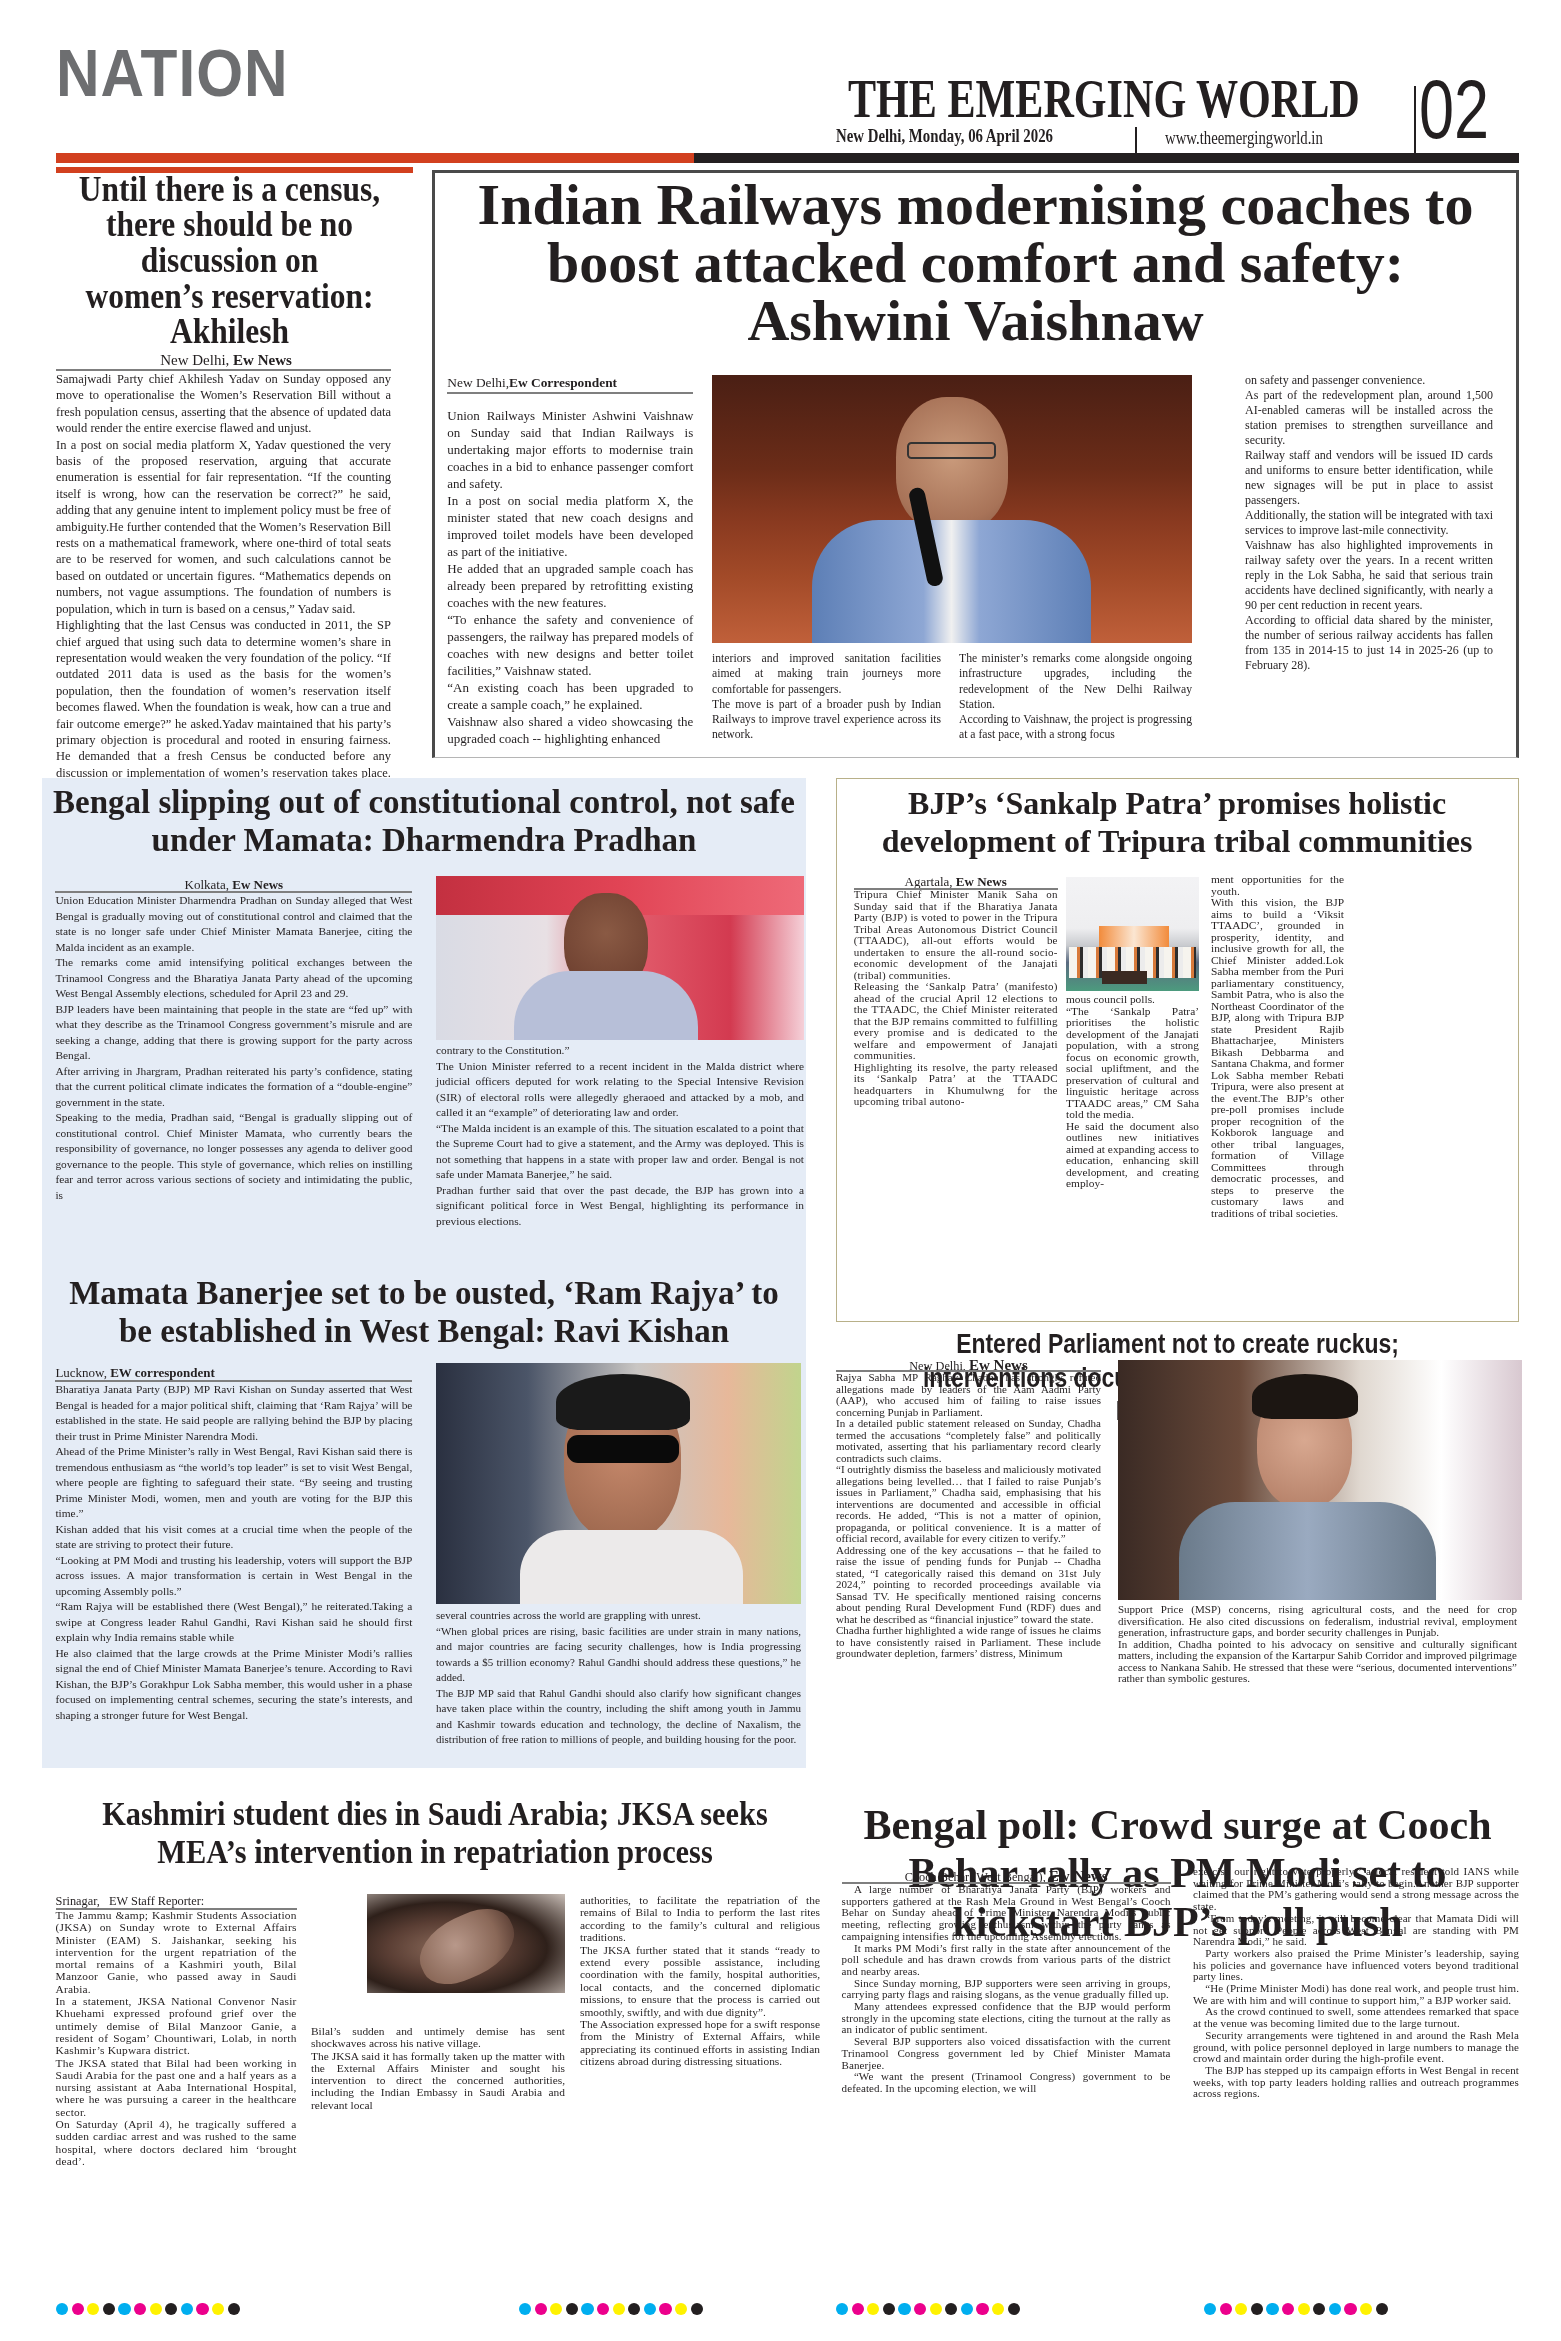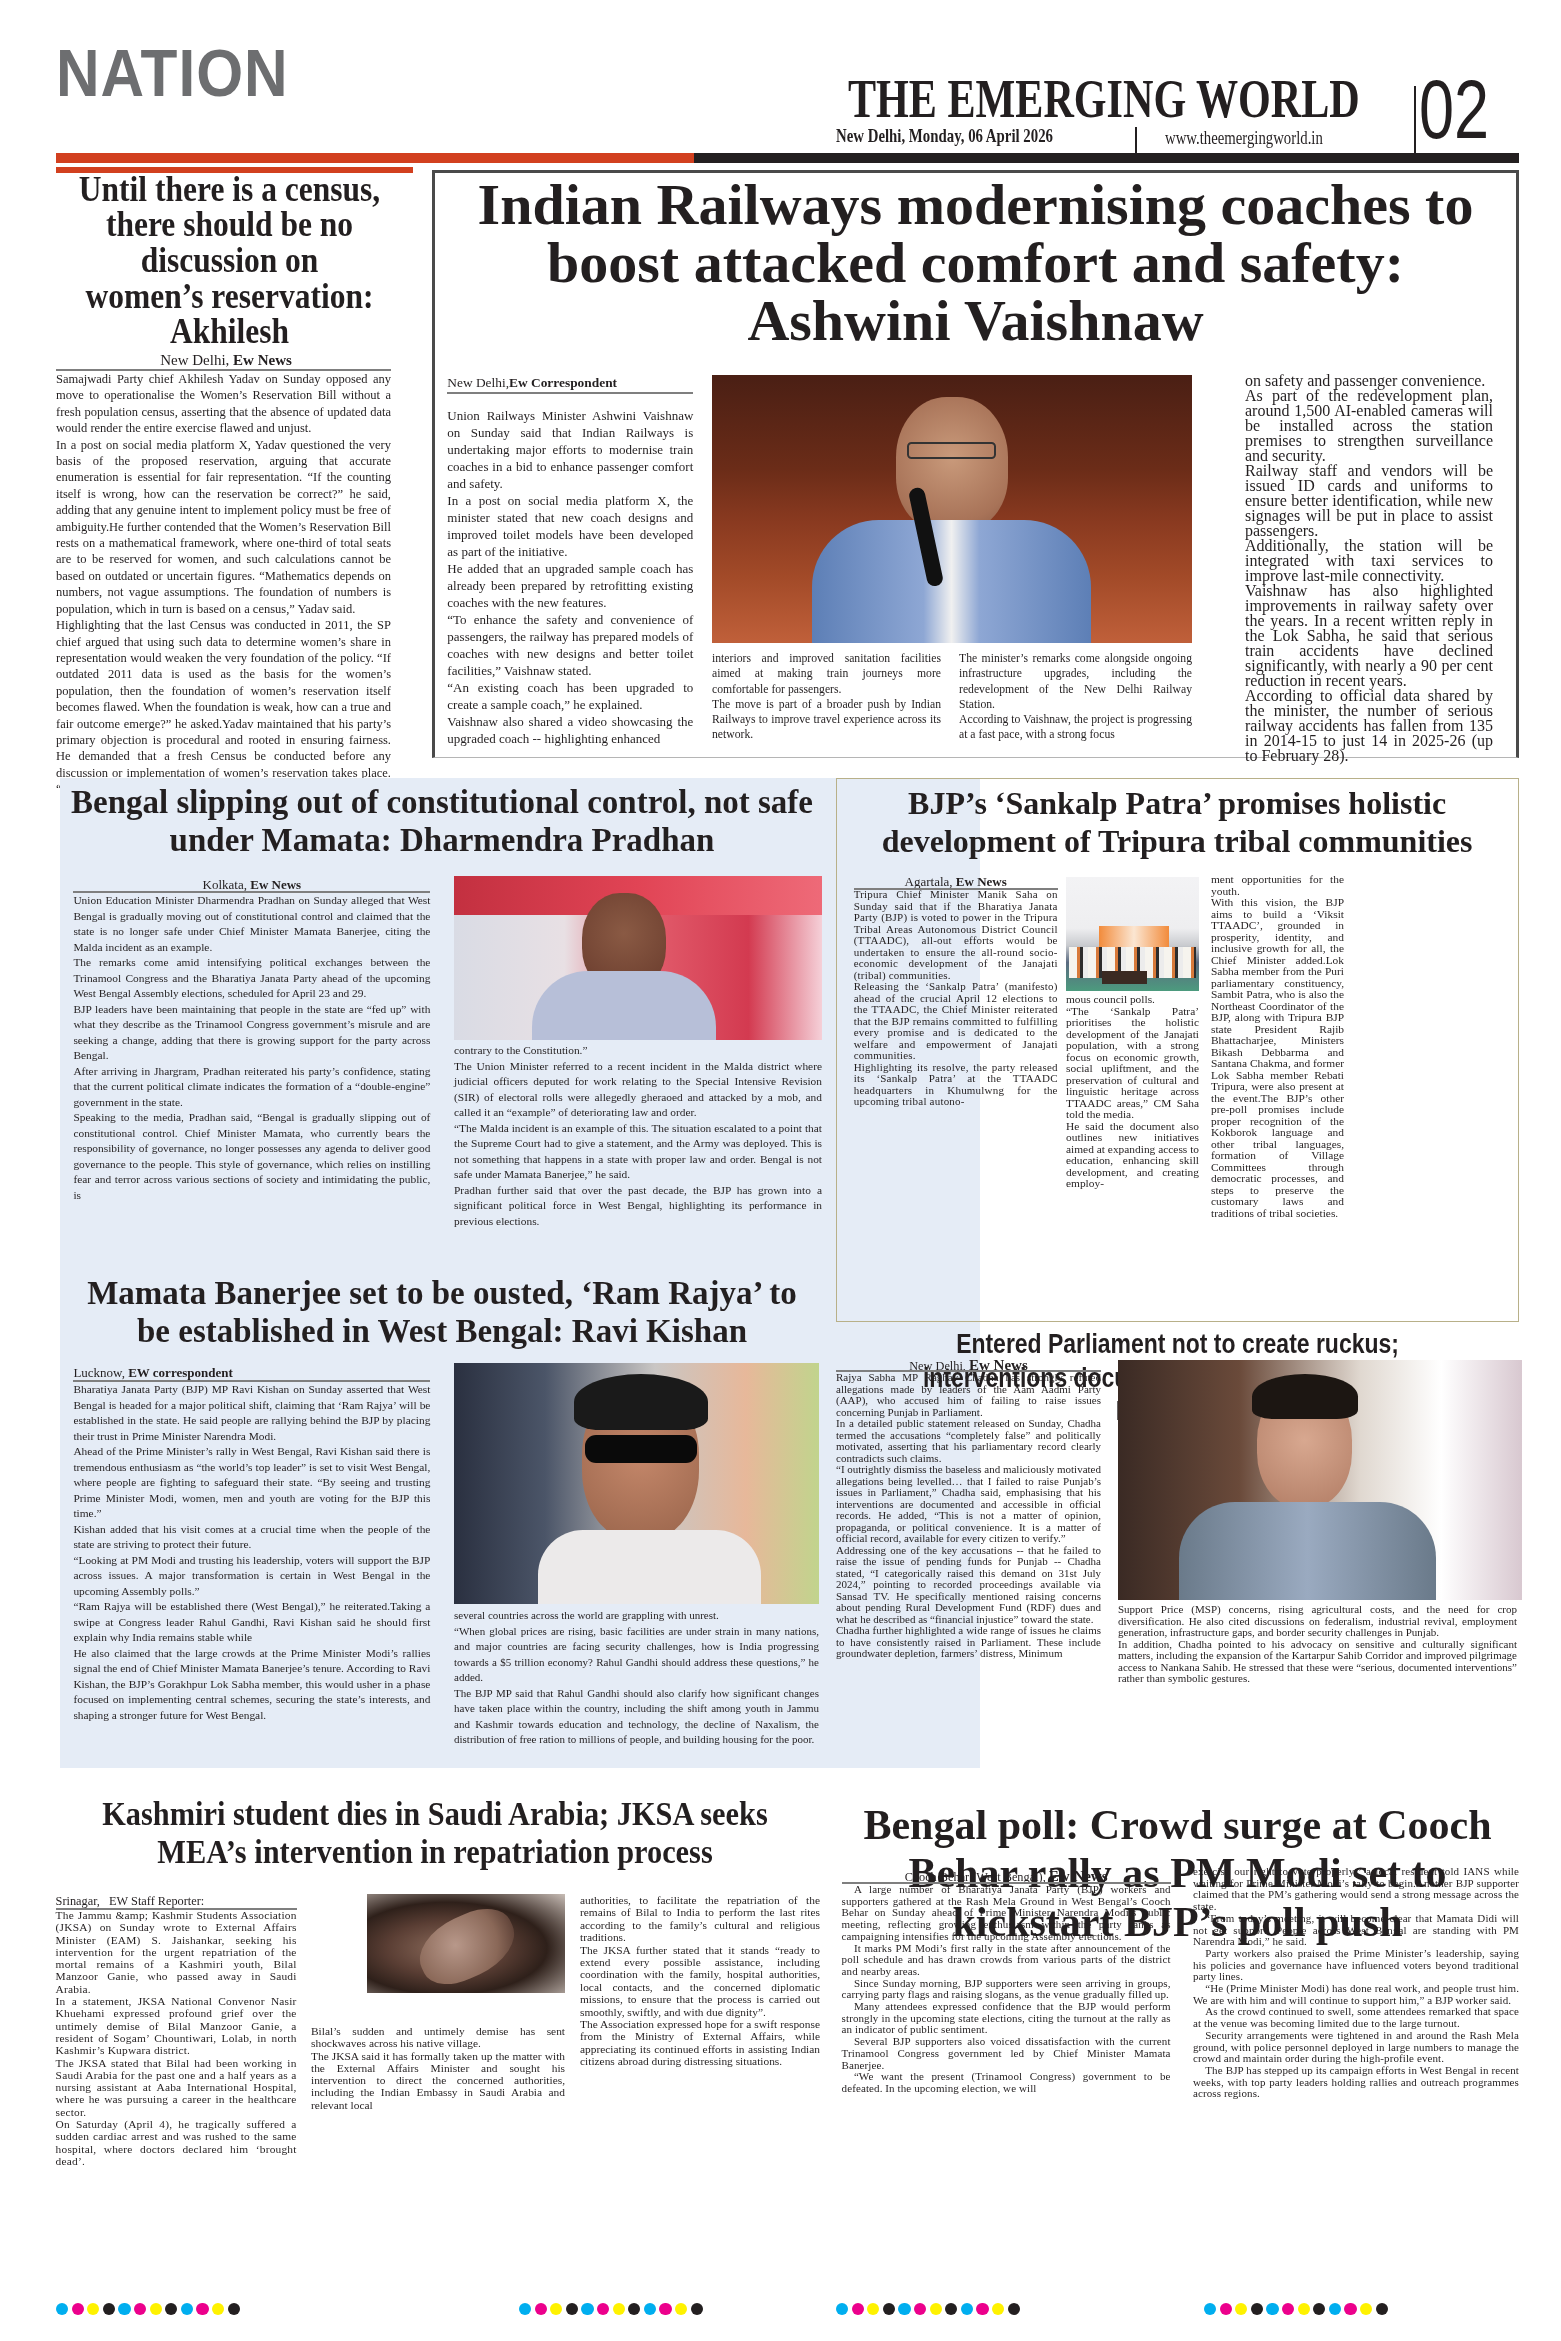--- a/index.html
+++ b/index.html
@@ -77,31 +77,31 @@
     <div class="abs" style="left:206px;top:112px;width:15.6px;height:100px;background:#111;border-radius:7.8px;transform:rotate(-12deg)"></div>
   </div>
   <div class="abs body" style="left:277px;top:478px;width:229px;font-size:11.7px;line-height:15.3px">
     <p>interiors and improved sanitation facilities aimed at making train journeys more comfortable for passengers.</p>
     <p>The move is part of a broader push by Indian Railways to improve travel experience across its network.</p>
   </div>
   <div class="abs body" style="left:524px;top:478px;width:233px;font-size:11.7px;line-height:15.3px">
     <p>The minister’s remarks come alongside ongoing infrastructure upgrades, including the redevelopment of the New Delhi Railway Station.</p>
     <p>According to Vaishnaw, the project is progressing at a fast pace, with a strong focus</p>
   </div>
-  <div class="abs body" style="left:810px;top:200px;width:248px;font-size:16px;line-height:15px">
+  <div class="abs body" style="left:810px;top:200px;width:248px;font-size:12px;line-height:15px">
     <p>on safety and passenger convenience.</p>
     <p>As part of the redevelopment plan, around 1,500 AI-enabled cameras will be installed across the station premises to strengthen surveillance and security.</p>
     <p>Railway staff and vendors will be issued ID cards and uniforms to ensure better identification, while new signages will be put in place to assist passengers.</p>
     <p>Additionally, the station will be integrated with taxi services to improve last-mile connectivity.</p>
     <p>Vaishnaw has also highlighted improvements in railway safety over the years. In a recent written reply in the Lok Sabha, he said that serious train accidents have declined significantly, with nearly a 90 per cent reduction in recent years.</p>
     <p>According to official data shared by the minister, the number of serious railway accidents has fallen from 135 in 2014-15 to just 14 in 2025-26 (up to February 28).</p>
   </div>
 </div>
 
-<div class="abs shade" style="left:60px;top:778px;width:920px;height:990px">
+<div class="abs shade" style="left:42px;top:778px;width:764px;height:990px">
   <h2 class="abs headline" style="left:11px;top:4.5px;width:742px;font-size:33px;line-height:1.18">Bengal slipping out of constitutional control, not safe under Mamata: Dharmendra Pradhan</h2>
   <div class="abs byline" style="left:13.4px;top:99px;width:357px;text-align:center;font-size:13px">
     <span>Kolkata,</span>
     <b>Ew News</b>
   </div>
   <div class="abs rule" style="left:13.4px;top:113px;width:357px;height:1.7px"></div>
   <div class="abs body" style="left:13.4px;top:115px;width:357px;font-size:11.4px;line-height:15.5px">
     <p>Union Education Minister Dharmendra Pradhan on Sunday alleged that West Bengal is gradually moving out of constitutional control and claimed that the state is no longer safe under Chief Minister Mamata Banerjee, citing the Malda incident as an example.</p>
     <p>The remarks come amid intensifying political exchanges between the Trinamool Congress and the Bharatiya Janata Party ahead of the upcoming West Bengal Assembly elections, scheduled for April 23 and 29.</p>
     <p>BJP leaders have been maintaining that people in the state are “fed up” with what they describe as the Trinamool Congress government’s misrule and are seeking a change, adding that there is growing support for the party across Bengal.</p>

